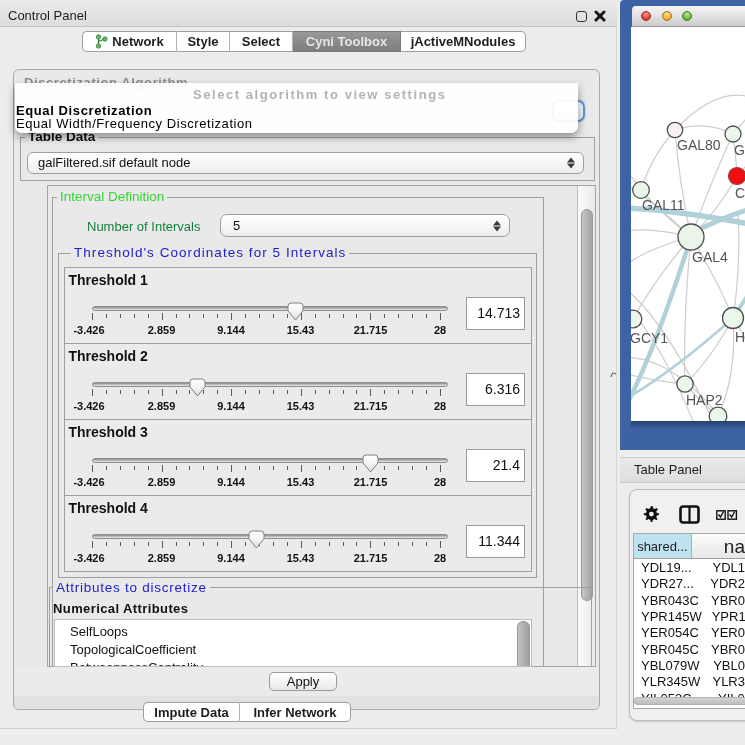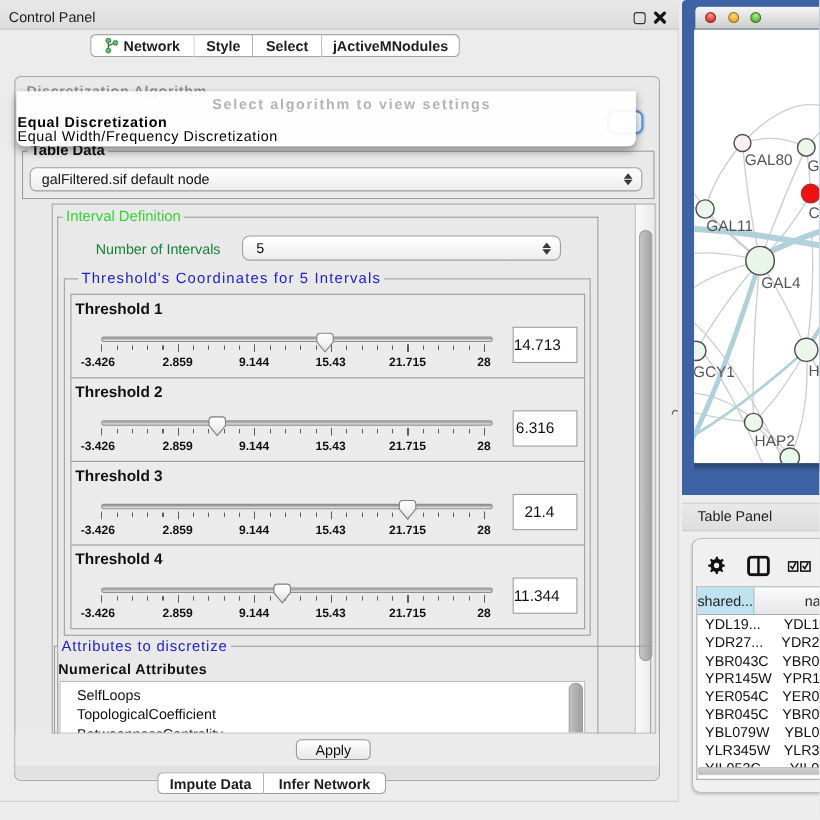--- a/index.html
+++ b/index.html
@@ -14,21 +14,21 @@
   .updown i.d { border-top:5px solid #3a3a3a; }
   .tpanel { position:absolute; left:63.5px; width:468px; height:77px; background:#ebebeb; border:1px solid #9f9f9f; }
   .tlabel { position:absolute; left:4px; top:4px; font-size:14px; font-weight:bold; color:#111; }
   .track { position:absolute; left:27px; top:38px; width:356px; height:5px; border-radius:3px; background:linear-gradient(#898989,#efefef); border:1px solid #8f8f8f; }
   .ticks { position:absolute; left:27.5px; top:46px; width:350px; height:4px;
            background:repeating-linear-gradient(to right,#5c5c5c 0 1px,transparent 1px 13.92px); }
   .ticksM { position:absolute; left:27.5px; top:45px; width:350px; height:7px;
            background:repeating-linear-gradient(to right,#5c5c5c 0 1px,transparent 1px 69.6px); }
   .slabel { position:absolute; top:56px; font-size:11px; font-weight:bold; color:#111; transform:translateX(-50%); }
   .vbox { position:absolute; left:401.5px; top:29px; width:59px; height:33px; background:#fff; border:1px solid #9a9a9a;
-          font-size:14px; color:#111; text-align:right; line-height:31px; padding-right:20px; }
+          font-size:14px; color:#111; text-align:right; line-height:31px; padding-right:4px; }
   .thumb { position:absolute; top:29px; }
   .seg { display:flex; position:absolute; height:21px; }
   .seg > div { background:#fff; border-top:1px solid #9f9f9f; border-bottom:1px solid #9f9f9f; border-right:1px solid #b5b5b5;
                font-size:13px; font-weight:bold; color:#1d1d1d; display:flex; align-items:center; justify-content:center; }
   .seg > div:first-child { border-left:1px solid #9f9f9f; border-radius:5px 0 0 5px; }
   .seg > div:last-child { border-radius:0 5px 5px 0; border-right:1px solid #9f9f9f; }
   .seg > div.sel { background:linear-gradient(#989898,#7d7d7d); color:#e6e6e6; border-color:#787878; }
 </style>
 </head>
 <body>
@@ -46,20 +46,21 @@
   <div style="width:95px;">
     <svg width="13" height="15" viewBox="0 0 13 15" style="margin-right:4px;">
       <path d="M3.5,3.5 L3.5,11.5 M3.5,7.5 L9.5,5" stroke="#2e7d32" stroke-width="1.2" fill="none"></path>
       <circle cx="3.5" cy="3" r="2.2" fill="#66bb6a" stroke="#2e7d32" stroke-width="0.8"></circle>
       <circle cx="3.5" cy="12" r="2.2" fill="#66bb6a" stroke="#2e7d32" stroke-width="0.8"></circle>
       <circle cx="10" cy="5" r="2.2" fill="#66bb6a" stroke="#2e7d32" stroke-width="0.8"></circle>
     </svg>
     Network</div>
   <div style="width:53px;">Style</div>
   <div style="width:63px;">Select</div>
+  <div class="sel" style="width:108px;">Cyni Toolbox</div>
   <div style="width:125px;">jActiveMNodules</div>
 </div>
 
 <div class="abs" style="left:13px;top:69px;width:587px;height:641px;background:#e9e9e9;border:1px solid #a9a9a9;border-radius:6px;"></div>
 
 <div class="abs" style="left:24px;top:75px;font-size:13px;font-weight:bold;letter-spacing:0.6px;color:#8f8f8f;">Discretization Algorithm</div>
 
 <div class="abs" style="left:552px;top:100px;width:33px;height:22px;border:2.5px solid #5f95d2;border-radius:7px;background:linear-gradient(#fdfdfd,#e7eef7);box-shadow:0 0 2px #85aede;"></div>
 
 <div class="abs" style="left:15px;top:83px;width:563px;height:50px;background:rgba(255,255,255,0.93);border-radius:0 0 7px 7px;box-shadow:0 4px 8px rgba(0,0,0,0.4);z-index:30;"></div>
@@ -285,21 +286,21 @@
 <svg class="abs" style="left:716px;top:510px;" width="22" height="10" viewBox="0 0 22 10">
   <rect x="0.8" y="0.8" width="8.4" height="8.4" fill="none" stroke="#111" stroke-width="1.4"></rect>
   <path d="M2.5,4.5 L4.5,7 L7.5,1.5" stroke="#111" stroke-width="1.4" fill="none"></path>
   <rect x="12" y="0.8" width="8.4" height="8.4" fill="none" stroke="#111" stroke-width="1.4"></rect>
   <path d="M13.7,4.5 L15.7,7 L18.7,1.5" stroke="#111" stroke-width="1.4" fill="none"></path>
 </svg>
 
 <div class="abs" style="left:633px;top:533px;width:112px;height:176px;background:#fff;border:1px solid #a8a8a8;border-right:none;overflow:hidden;">
   <div style="display:flex;height:25px;border-bottom:1px solid #a0a0a0;">
     <div style="width:74px;background:#bfe2f0;border-right:1px solid #9eb3be;font-size:13px;color:#222;text-align:center;line-height:25px;">shared...</div>
-    <div style="flex:1;background:linear-gradient(#fbfbfb,#e7e7e7);font-size:13px;color:#222;padding-left:46px;line-height:25px;">na</div>
+    <div style="flex:1;background:linear-gradient(#fbfbfb,#e7e7e7);font-size:19px;color:#222;padding-left:32px;line-height:25px;">na</div>
   </div>
   <div style="font-size:13px;color:#111;line-height:16.35px;padding-top:1px;">
     <div style="display:flex;">
         <span style="width:74px;padding-left:7px;">YDL19...</span>
         <span style="padding-left:10px;">YDL1</span>
       </div>
     <div style="display:flex;">
         <span style="width:74px;padding-left:7px;">YDR27...</span>
         <span style="padding-left:10px;">YDR2</span>
       </div>

